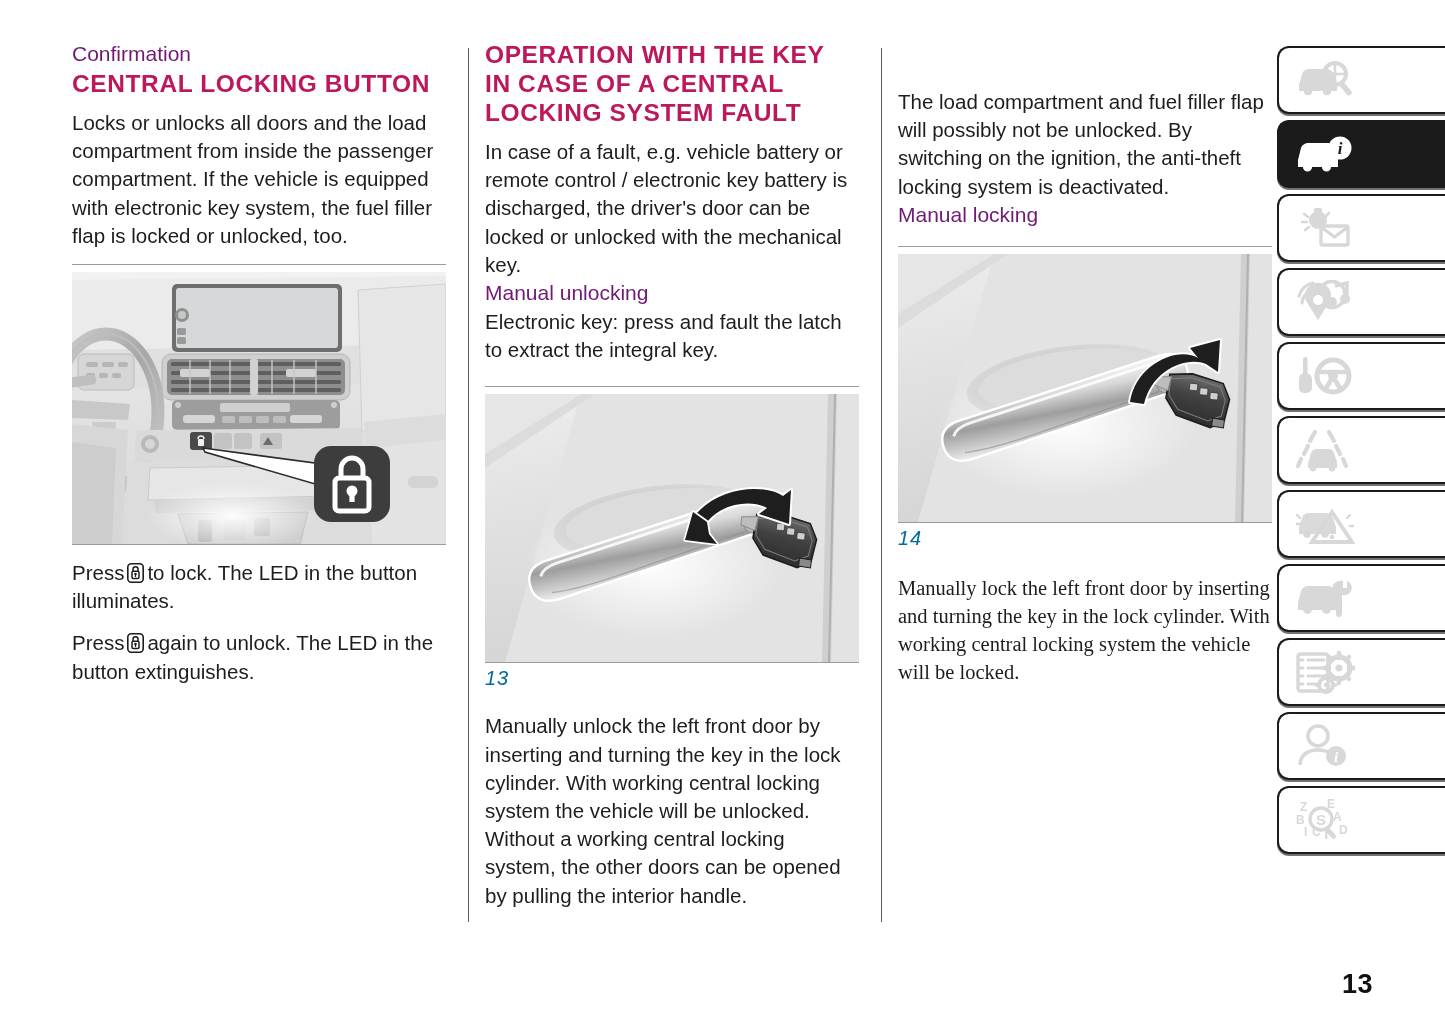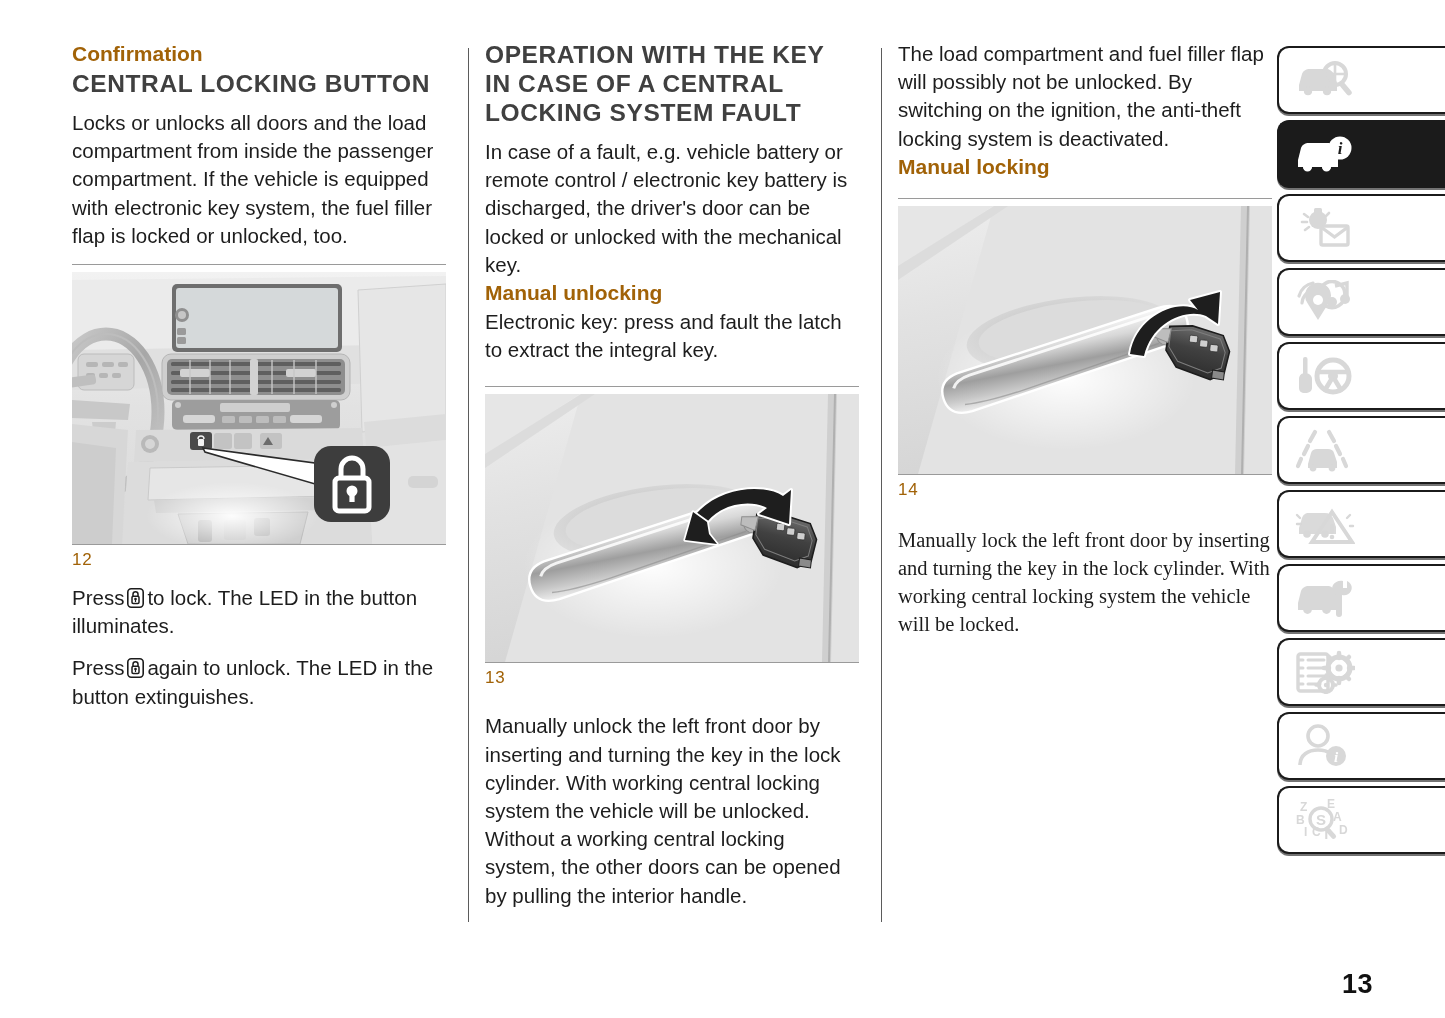--- a/index.html
+++ b/index.html
@@ -28,66 +28,67 @@
     width: 1190px;
     height: 900px;
   }
   .col {
     position: absolute;
     top: 0;
     width: 374px;
   }
   .col-1 { left: 0px; }
   .col-2 { left: 413px; }
-  .col-3 { left: 826px; }
+  .col-3 { left: 826px; margin-top: 48px; }
 
   .divider {
     position: absolute;
     top: 8px;
     width: 1px;
     height: 874px;
     background: #5b5b5b;
   }
   .divider-1 { left: 396px; }
   .divider-2 { left: 809px; }
 
   
   h1.sec-title {
     font-size: 24.5px;
     line-height: 29px;
     font-weight: 700;
     letter-spacing: 0.6px;
     margin: 0 6px 11px 0;
     text-transform: uppercase;
     font-stretch: condensed;
-    color: #404040;
+    color: #be185d;
   }
   h2.sub-title {
     font-size: 21px;
     line-height: 27px;
-    font-weight: 700;
+    font-weight: 400;
     margin: 0 0 2px 0;
-    color: #a16207;
+    color: #701a75;
   }
   p.body {
     font-size: 20.5px;
     line-height: 28.2px;
     margin: 0 0 14px 0;
     color: #1d1d1d;
     font-weight: 400;
   }
   p.body.tight { margin-bottom: 0; }
   p.body.gap-top { margin-top: 14px; }
 
   .fig-caption {
-    font-size: 17px;
+    font-size: 20px;
     line-height: 20px;
     margin: 5px 0 0 0;
-    color: #a16207;
+    color: #0369a1;
     letter-spacing: 0.8px;
+    font-style: italic;
   }
 
   
   .figure {
     margin: 12px 0 0 0;
   }
   .figure .rule {
     width: 100%;
     height: 1px;
     background: #9a9a9a;
@@ -307,21 +308,20 @@
             <rect x="242" y="174" width="76" height="76" rx="17" fill="#3d3d3d"></rect>
             <g transform="translate(280,212)">
               <rect x="-17" y="-6" width="34" height="33" rx="4" fill="none" stroke="#ffffff" stroke-width="5"></rect>
               <path d="M-11 -6 v-9 a11 11 0 0 1 22 0 v9" fill="none" stroke="#ffffff" stroke-width="5"></path>
               <circle cx="0" cy="7" r="5.5" fill="#ffffff"></circle>
               <rect x="-2.6" y="7" width="5.2" height="11" fill="#ffffff"></rect>
             </g>
           </svg>
         </div>
         <div class="rule-bottom"></div>
-        <p class="fig-caption">12</p>
       </div>
 
       <p class="body gap-top">
         <span>Press</span><span class="lock-inline"><svg width="17" height="20" viewBox="0 0 17 20" xmlns="http://www.w3.org/2000/svg">
               <rect x="0.8" y="0.8" width="15.4" height="18.4" rx="3.4" fill="none" stroke="#1d1d1d" stroke-width="1.6"></rect>
               <rect x="5" y="8.2" width="7" height="7.2" rx="1.2" fill="none" stroke="#1d1d1d" stroke-width="1.5"></rect>
               <path d="M6 8.2 V6.3 a2.5 2.5 0 0 1 5 0 V8.2" fill="none" stroke="#1d1d1d" stroke-width="1.5"></path>
               <circle cx="8.5" cy="11" r="1.3" fill="#1d1d1d"></circle>
               <rect x="7.9" y="11" width="1.2" height="3" fill="#1d1d1d"></rect>
             </svg></span><span>to lock. The LED in the button illuminates.</span>

